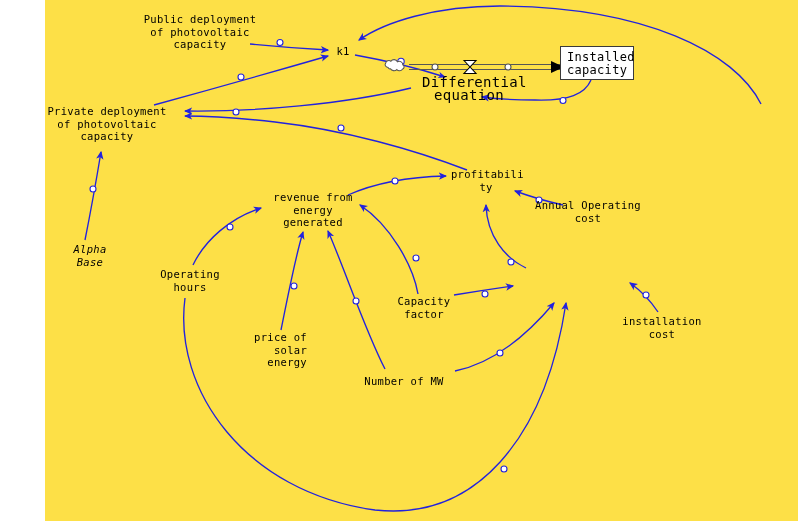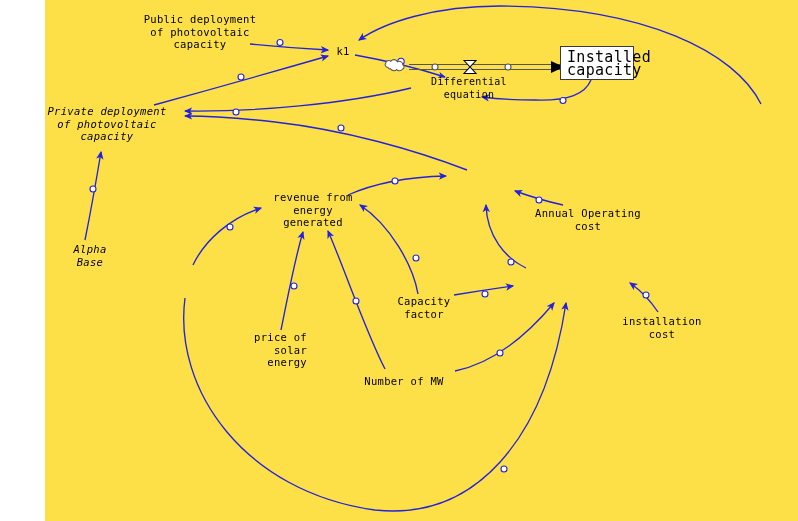--- a/index.html
+++ b/index.html
@@ -36,35 +36,35 @@
     white-space: pre-line;
     transform: translate(-50%, -50%);
     user-select: none;
   }
   .stock {
     position: absolute;
     border: 1px solid #3a3a3a;
     background: #ffffff;
     color: #000000;
     font-family: "DejaVu Sans Mono", "Liberation Mono", monospace;
-    font-size: 15px;
+    font-size: 12px;
     line-height: 13px;
     letter-spacing: 0.3px;
     text-align: left;
     white-space: pre-line;
     transform: translate(-50%, -50%);
     padding: 4px 6px;
     box-sizing: border-box;
     user-select: none;
   }
   .flow-label {
     position: absolute;
     color: #000000;
     font-family: "DejaVu Sans Mono", "Liberation Mono", monospace;
-    font-size: 10px;
+    font-size: 14px;
     line-height: 12.5px;
     letter-spacing: 0.3px;
     text-align: center;
     white-space: pre-line;
     transform: translate(-50%, 0);
     user-select: none;
   }
 </style>
 </head>
 <body>
@@ -165,43 +165,47 @@
       <circle cx="463" cy="67" r="3" fill="#ffffff" stroke="#555555" stroke-width="1.1"></circle>
     </g>
   </svg>
 
   <div class="node" style="left:155px; top:32px; width:120px;">Public deployment
 of photovoltaic
 capacity</div>
 
   <div class="node" style="left:298px; top:51px; width:24px;">k1</div>
 
-  <div class="node" style="left:62px; top:124px; width:124px;font-style:italic;">Private deployment
+  <div class="node" style="left:62px; top:124px; width:124px;">Private deployment
 of photovoltaic
 capacity</div>
 
   <div class="stock" style="left:552px; top:63px; width:74px; height:34px;">Installed
 capacity</div>
 
   <div class="flow-label" style="left:424px; top:76px; width:94px;">Differential
 equation</div>
 
 
   <div class="node" style="left:45px; top:255px; width:46px;font-style:italic;">Alpha
 Base</div>
 
+  <div class="node" style="left:441px; top:180px; width:70px;">profitabili
+ty</div>
 
   <div class="node" style="left:268px; top:210px; width:84px;">revenue from
 energy
 generated</div>
 
-  <div class="node" style="left:543px; top:219px; width:110px;">Annual Operating
+  <div class="node" style="left:543px; top:211px; width:110px;">Annual Operating
 cost</div>
 
 
+  <div class="node" style="left:145px; top:280px; width:70px;">Operating
+hours</div>
 
   <div class="node" style="left:379px; top:307px; width:62px;">Capacity
 factor</div>
 
   <div class="node" style="left:617px; top:327px; width:84px;">installation
 cost</div>
 
   <div class="node" style="left:232px; top:350px; width:60px;text-align:right;">price of
 solar
 energy</div>

